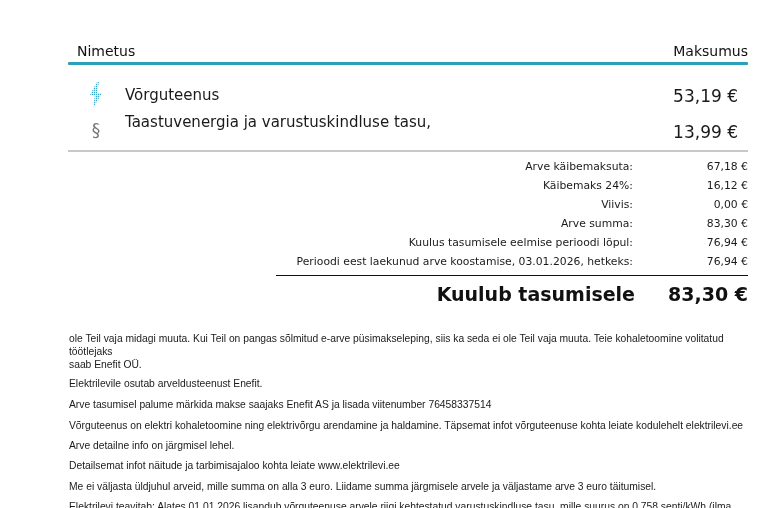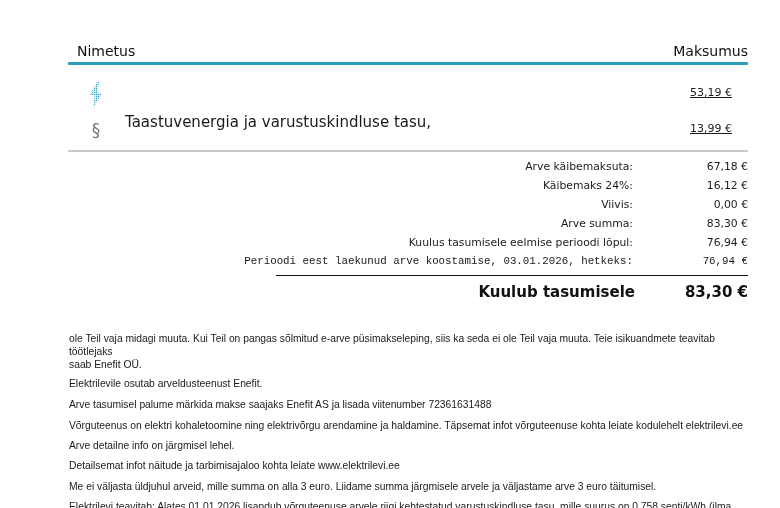--- a/index.html
+++ b/index.html
@@ -4,27 +4,27 @@
 <style>
   html, body { margin:0; padding:0; background:#ffffff; }
   body { width:780px; height:508px; overflow:hidden; position:relative; font-family:"DejaVu Sans", sans-serif; color:#1a1a1a; }
   .hdr { position:absolute; top:43px; font-size:14px; color:#111; }
   .hdr-name { left:77px; }
   .hdr-amt { right:32px; }
   .teal-line { position:absolute; left:68px; top:62px; width:680px; height:3px; background:#2a9fb8; border-radius:1px; }
   .item { position:absolute; left:68px; width:680px; }
   .item-icon { position:absolute; left:18px; width:20px; text-align:center; }
   .item-label { position:absolute; left:57px; font-size:15px; color:#1a1a1a; line-height:18px; }
-  .item-amt { position:absolute; right:16px; font-size:11px; color:#1a1a1a;text-decoration:underline; }
+  .item-amt { position:absolute; right:10px; font-size:17px; color:#1a1a1a; }
   .gray-line { position:absolute; left:68px; top:150px; width:680px; height:2px; background:#c8c8c8; }
   .sum-row { position:absolute; right:32px; width:480px; font-size:10.8px; color:#1a1a1a; height:19px; }
   .sum-label { position:absolute; right:115px; white-space:nowrap; }
   .sum-val { position:absolute; right:0; white-space:nowrap; }
   .black-line { position:absolute; left:276px; top:275px; width:472px; height:1px; background:#111; }
-  .total { position:absolute; top:283px; font-size:15px; font-weight:bold; color:#111; }
+  .total { position:absolute; top:283px; font-size:19px; font-weight:bold; color:#111; }
   .total-label { right:145px; }
   .total-val { right:32px; }
   .note { position:absolute; left:69px; width:690px; font-family:"Liberation Sans", sans-serif; font-size:10.3px; color:#1a1a1a; line-height:13px; }
 </style>
 </head>
 <body>
 
 <div>
 
   <div class="hdr hdr-name">Nimetus</div>
@@ -35,20 +35,21 @@
     <span class="item-icon" style="top:2px;">
       <svg width="20" height="26" viewBox="0 0 20 26">
         <defs>
           <pattern id="dots" width="2" height="2" patternUnits="userSpaceOnUse">
             <rect width="1.3" height="1.3" fill="#3aa7c9"></rect>
           </pattern>
         </defs>
         <path d="M11 0 L4 13 L9 13 L7 26 L16 11 L11 11 L13 0 Z" fill="url(#dots)"></path>
       </svg>
     </span>
+    <span class="item-label" style="top:6px;">Võrguteenus</span>
     <span class="item-amt" style="top:6px;">53,19 €</span>
   </div>
 
   <div class="item" style="top:112px;height:38px;">
     <span class="item-icon" style="top:8px;font-size:17px;color:#777;">§</span>
     <span class="item-label" style="top:1px;">Taastuvenergia ja varustuskindluse tasu,</span>
     <span class="item-amt" style="top:10px;">13,99 €</span>
   </div>
 
   <div class="gray-line"></div>
@@ -66,34 +67,34 @@
     <span class="sum-val">0,00 €</span>
   </div>
   <div class="sum-row" style="top:217px;">
     <span class="sum-label">Arve summa:</span>
     <span class="sum-val">83,30 €</span>
   </div>
   <div class="sum-row" style="top:236px;">
     <span class="sum-label">Kuulus tasumisele eelmise perioodi lõpul:</span>
     <span class="sum-val">76,94 €</span>
   </div>
-  <div class="sum-row" style="top:255px;font-family:Liberation Mono, monospace;">
+  <div class="sum-row" style="top:255px;">
     <span class="sum-label">Perioodi eest laekunud arve koostamise, 03.01.2026, hetkeks:</span>
     <span class="sum-val">76,94 €</span>
   </div>
 
   <div class="black-line"></div>
   <div class="total total-label">Kuulub tasumisele</div>
   <div class="total total-val">83,30 €</div>
 
   <div class="note" style="top:332px;">
-    <div>ole Teil vaja midagi muuta. Kui Teil on pangas sõlmitud e-arve püsimakseleping, siis ka seda ei ole Teil vaja muuta. Teie isikuandmete teavitab töötlejaks</div>
+    <div>ole Teil vaja midagi muuta. Kui Teil on pangas sõlmitud e-arve püsimakseleping, siis ka seda ei ole Teil vaja muuta. Teie kohaletoomine volitatud töötlejaks</div>
     <div>saab Enefit OÜ.</div>
   </div>
   <div class="note" style="top:377px;">Elektrilevile osutab arveldusteenust Enefit.</div>
-  <div class="note" style="top:398px;">Arve tasumisel palume märkida makse saajaks Enefit AS ja lisada viitenumber 72361631488</div>
+  <div class="note" style="top:398px;">Arve tasumisel palume märkida makse saajaks Enefit AS ja lisada viitenumber 76458337514</div>
   <div class="note" style="top:419px;">Võrguteenus on elektri kohaletoomine ning elektrivõrgu arendamine ja haldamine. Täpsemat infot võrguteenuse kohta leiate kodulehelt elektrilevi.ee</div>
   <div class="note" style="top:439px;">Arve detailne info on järgmisel lehel.</div>
   <div class="note" style="top:459px;">Detailsemat infot näitude ja tarbimisajaloo kohta leiate www.elektrilevi.ee</div>
   <div class="note" style="top:480px;">Me ei väljasta üldjuhul arveid, mille summa on alla 3 euro. Liidame summa järgmisele arvele ja väljastame arve 3 euro täitumisel.</div>
   <div class="note" style="top:500px;">Elektrilevi teavitab: Alates 01.01.2026 lisandub võrguteenuse arvele riigi kehtestatud varustuskindluse tasu, mille suurus on 0,758 senti/kWh (ilma</div>
 
 </div>
 
 </body></html>

